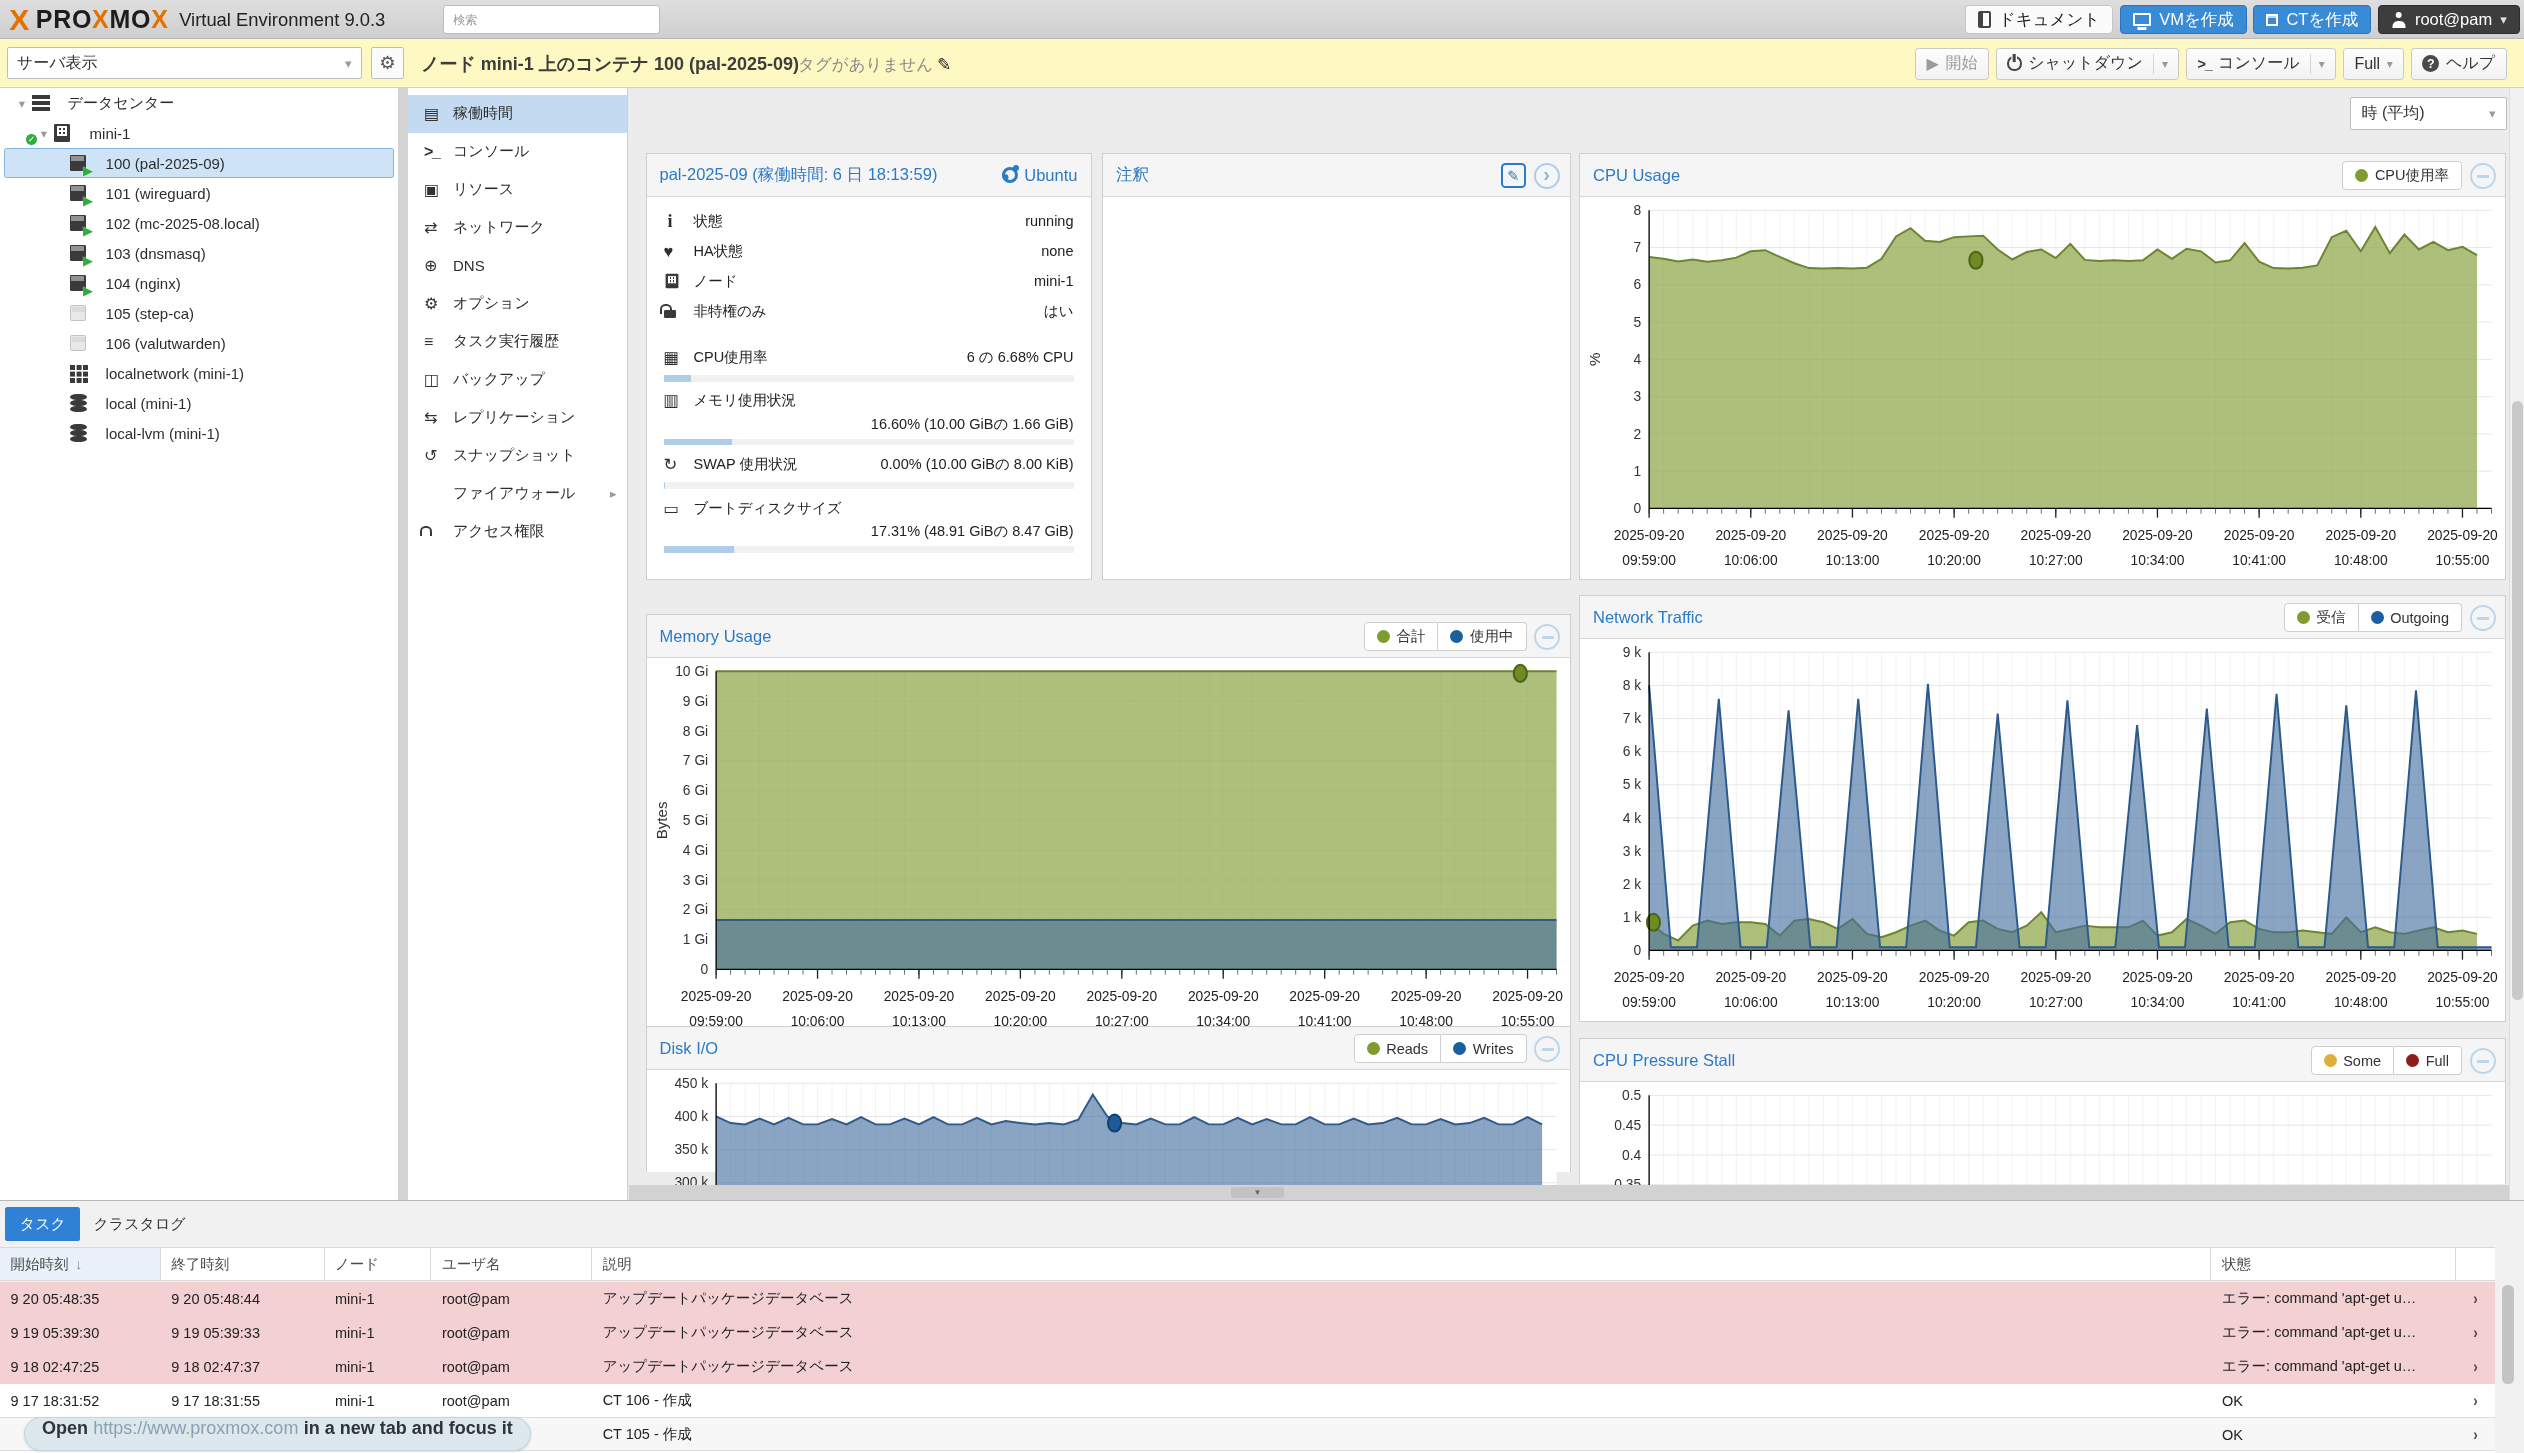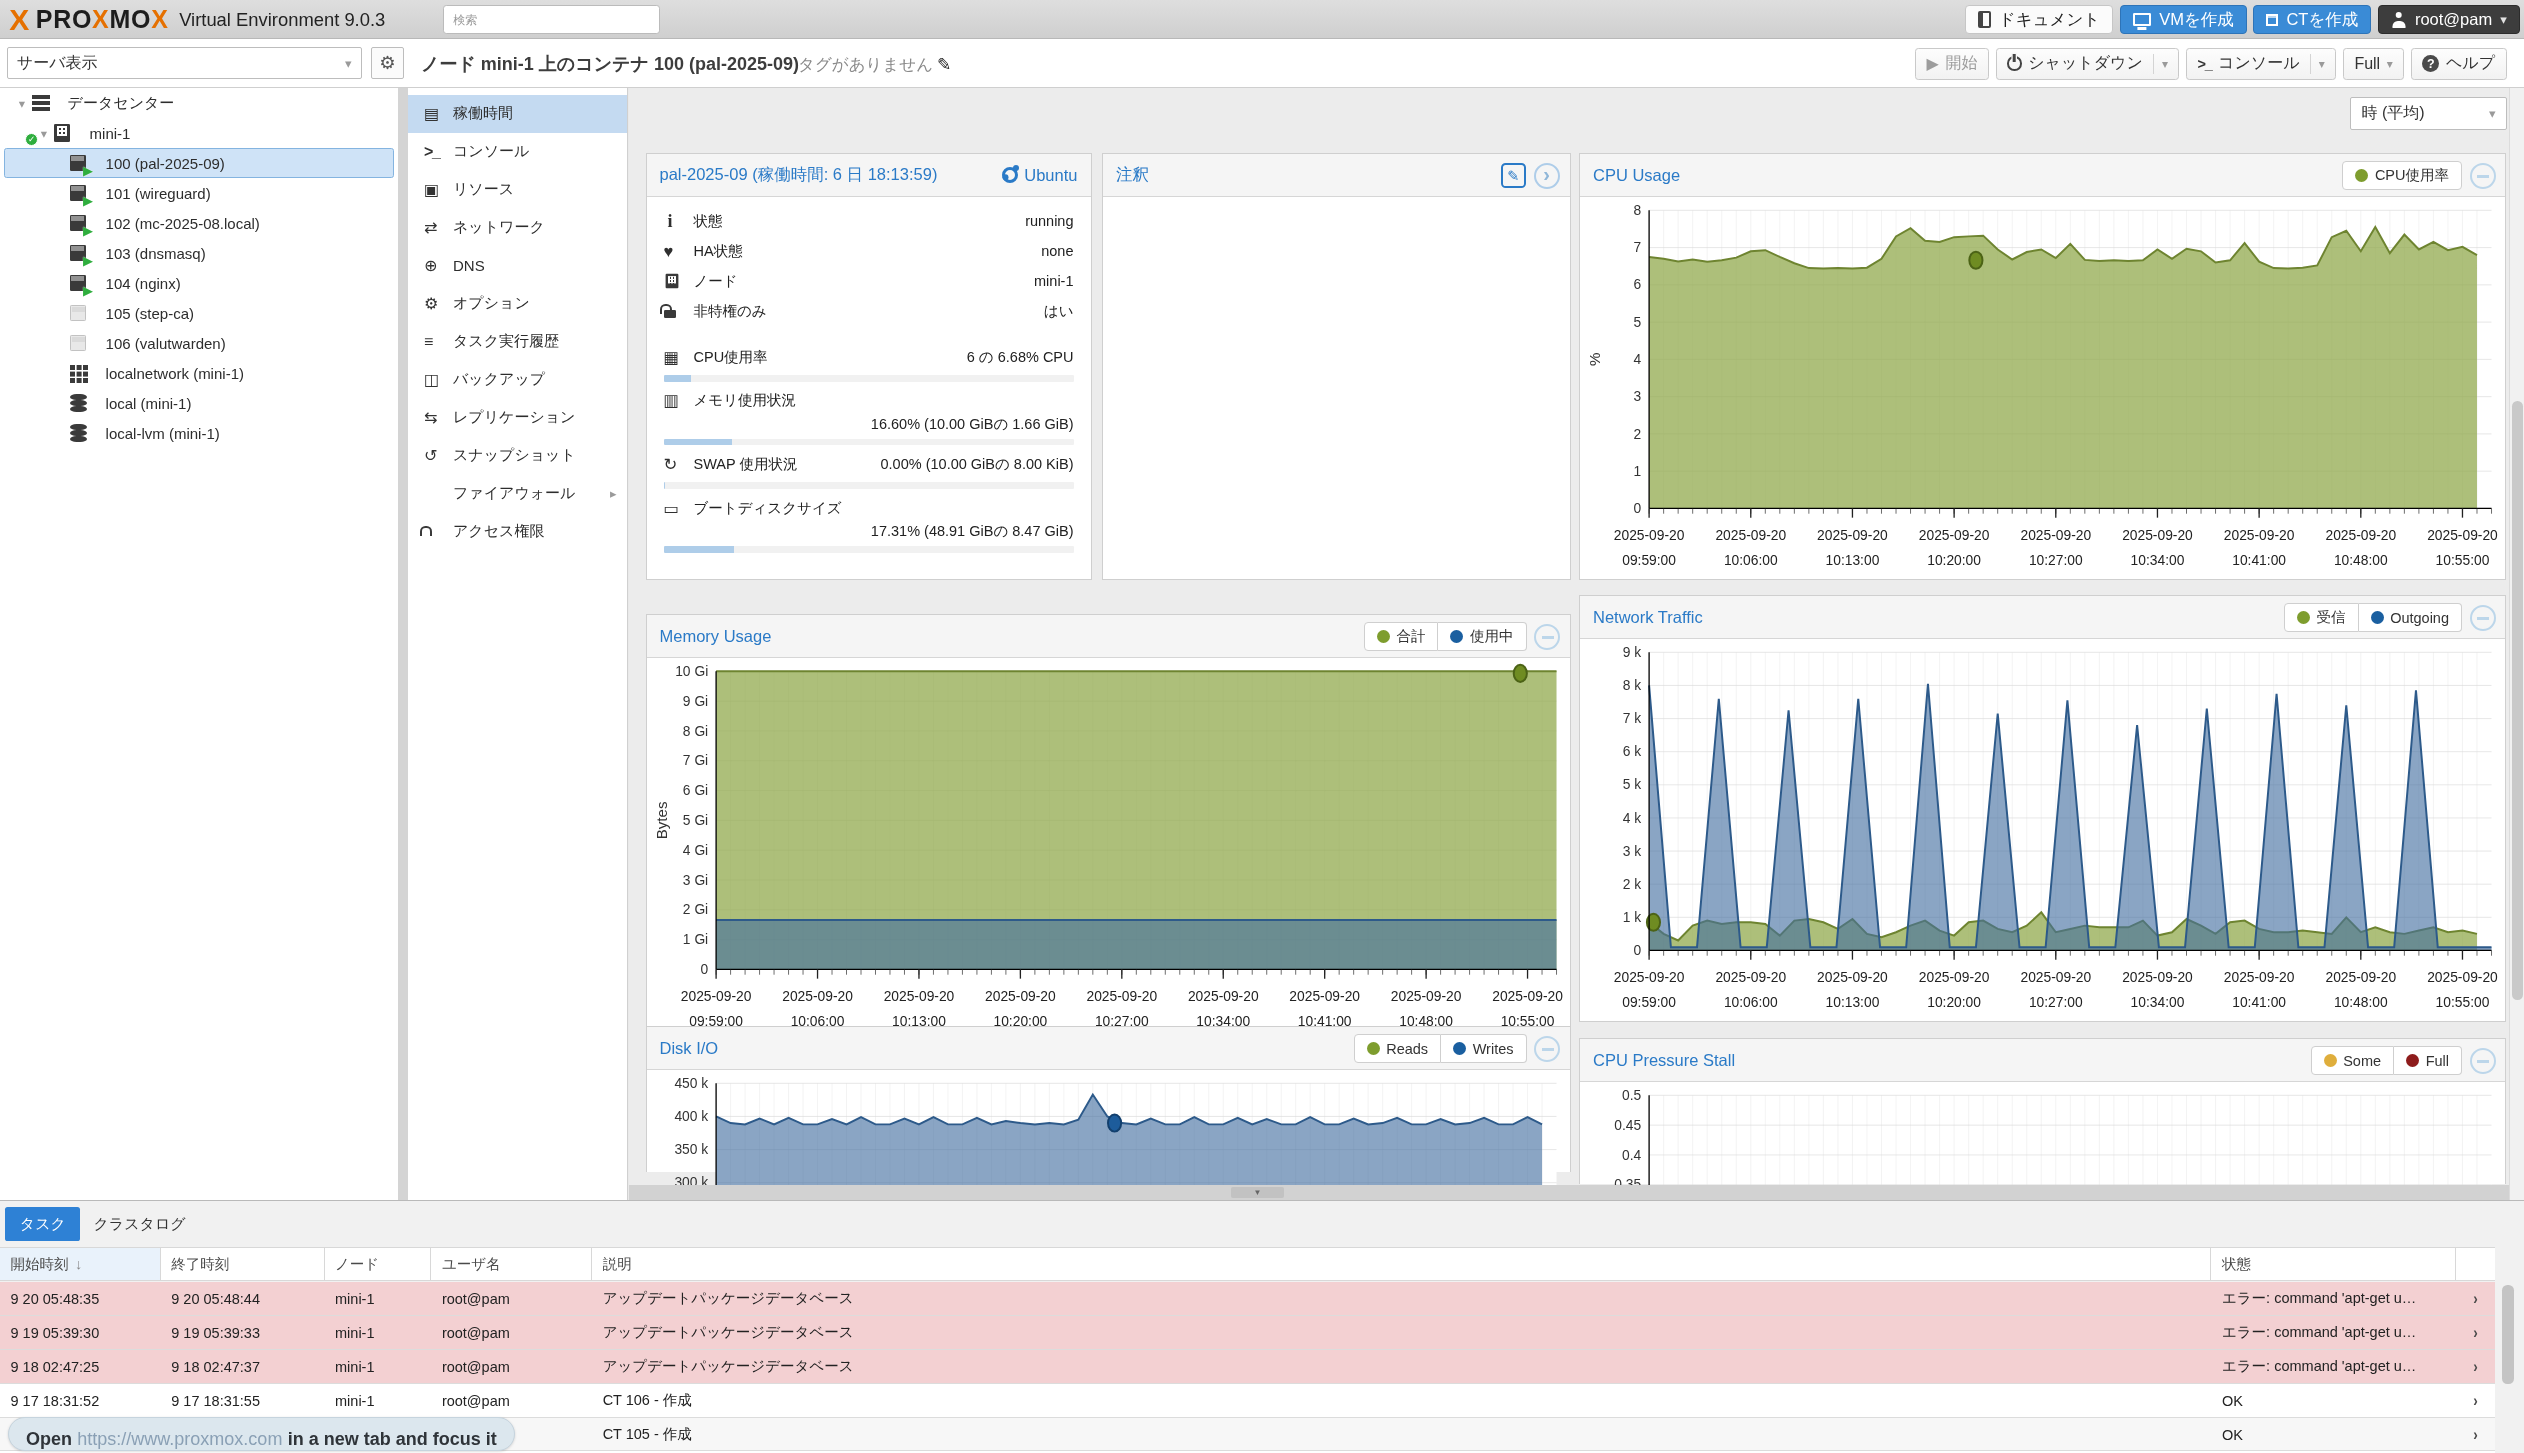--- a/index.html
+++ b/index.html
@@ -26,21 +26,21 @@
   
   .book-icon{width:13px;height:17px;border:2px solid #444;border-left:5.3px solid #444;border-radius:2px;display:inline-block}
   .monitor-icon{width:18.4px;height:13px;border:2px solid #fff;border-radius:1.3px;position:relative;display:inline-block}
   .monitor-icon::after{content:'';position:absolute;left:50%;bottom:-5.3px;transform:translateX(-50%);width:9.2px;height:2.6px;background:#fff}
   .cube-icon-w{width:12px;height:12px;border:2px solid #fff;display:inline-block;transform:rotate(0);position:relative}
   .cube-icon-w::before{content:'';position:absolute;left:-2px;top:-2px;width:12px;height:4px;background:rgba(255,255,255,.65)}
   .person-icon{width:16px;height:16px;position:relative;display:inline-block}
   .person-icon::before{content:'';position:absolute;left:50%;top:0;transform:translateX(-50%);width:6.6px;height:6.6px;border-radius:50%;background:#fff}
   .person-icon::after{content:'';position:absolute;left:50%;bottom:0;transform:translateX(-50%);width:13px;height:6.6px;border-radius:5.3px 5.3px 0 0;background:#fff}
   
-  #toolbar{position:absolute;left:0;top:39px;width:2525px;height:49px;background:#ffffff;border-bottom:0.7px solid #cfcfcf}
+  #toolbar{position:absolute;left:0;top:39px;width:2525px;height:49px;background:#fef9c3;border-bottom:0.7px solid #cfcfcf}
   #crumb-title{position:absolute;left:421px;top:13px;font-size:18px;font-weight:bold;color:#3d3d3d;white-space:nowrap}
   #tags{position:absolute;left:798px;top:14.5px;font-size:16.5px;color:#8a8a8a;white-space:nowrap}
   #tags .pencil{color:#222;font-size:17px;margin-left:4px}
   .tbar-buttons{position:absolute;right:18.4px;top:8.6px;display:flex;gap:6.6px}
   .tbtn{display:inline-flex;align-items:center;gap:6.6px;height:32px;padding:0 10.5px;border:0.7px solid #c9c9c9;
     border-radius:3.3px;background:linear-gradient(#fdfdfd,#f2f2f2);font-size:16px;color:#333;cursor:pointer;white-space:nowrap}
   .tbtn.disabled{color:#9c9c9c}
   .tbtn .split{width:0.7px;height:20px;background:#d4d4d4;margin:0 1.3px 0 4px}
   .tbtn .dd{color:#9a9a9a;font-size:12px}
   .power-icon{width:14.5px;height:14.5px;border:2px solid #444;border-radius:50%;position:relative;display:inline-block}
@@ -152,22 +152,22 @@
   .rrow{display:flex;height:34px;border-bottom:0.7px solid #dcdcdc}
   .rrow.error{background:#f3d0d2}
   .rrow.ok0{background:#f7f7f7}
   .rrow.ok1{background:#fff}
   .rcell{display:flex;align-items:center;padding:0 10.5px;font-size:14.5px;color:#222;white-space:nowrap;overflow:hidden}
   .rchev{justify-content:center;color:#4a4a4a;font-weight:bold;font-size:17px;transform:scaleX(.8)}
   #sliver{position:absolute;left:0;top:249px;width:2495px;height:4.6px;background:#fff;border-top:0.7px solid #dcdcdc}
   #task-scroll{position:absolute;left:2499px;top:81px;width:17px;height:172px;background:#f1f1f1}
   #task-thumb{position:absolute;left:2.6px;top:2.6px;width:12px;height:99px;background:#c4c4c4;border-radius:5.3px}
   
-  #tooltip{position:absolute;left:8px;top:1417px;height:34px;background:#dce7ee;border:0.7px solid #c6d4de;border-radius:17px;
-    display:flex;align-items:flex-end;padding:0 17px;font-size:18px;color:#2f3439;white-space:nowrap;z-index:50;box-shadow:0 0.7px 2.6px rgba(0,0,0,.15)}
+  #tooltip{position:absolute;left:24px;top:1417px;height:34px;background:#dce7ee;border:0.7px solid #c6d4de;border-radius:17px;
+    display:flex;align-items:flex-start;padding:0 17px;font-size:18px;color:#2f3439;white-space:nowrap;z-index:50;box-shadow:0 0.7px 2.6px rgba(0,0,0,.15)}
   #tooltip b{font-weight:bold}
   #tooltip .url{color:#8aa0b5;margin:0 5.3px}
   svg text{font-family:"Liberation Sans","DejaVu Sans",sans-serif}
 </style>
 </head>
 <body>
 
 <div id="topbar">
   <div class="logo-wrap">
     <span class="logo-mark">X</span>

